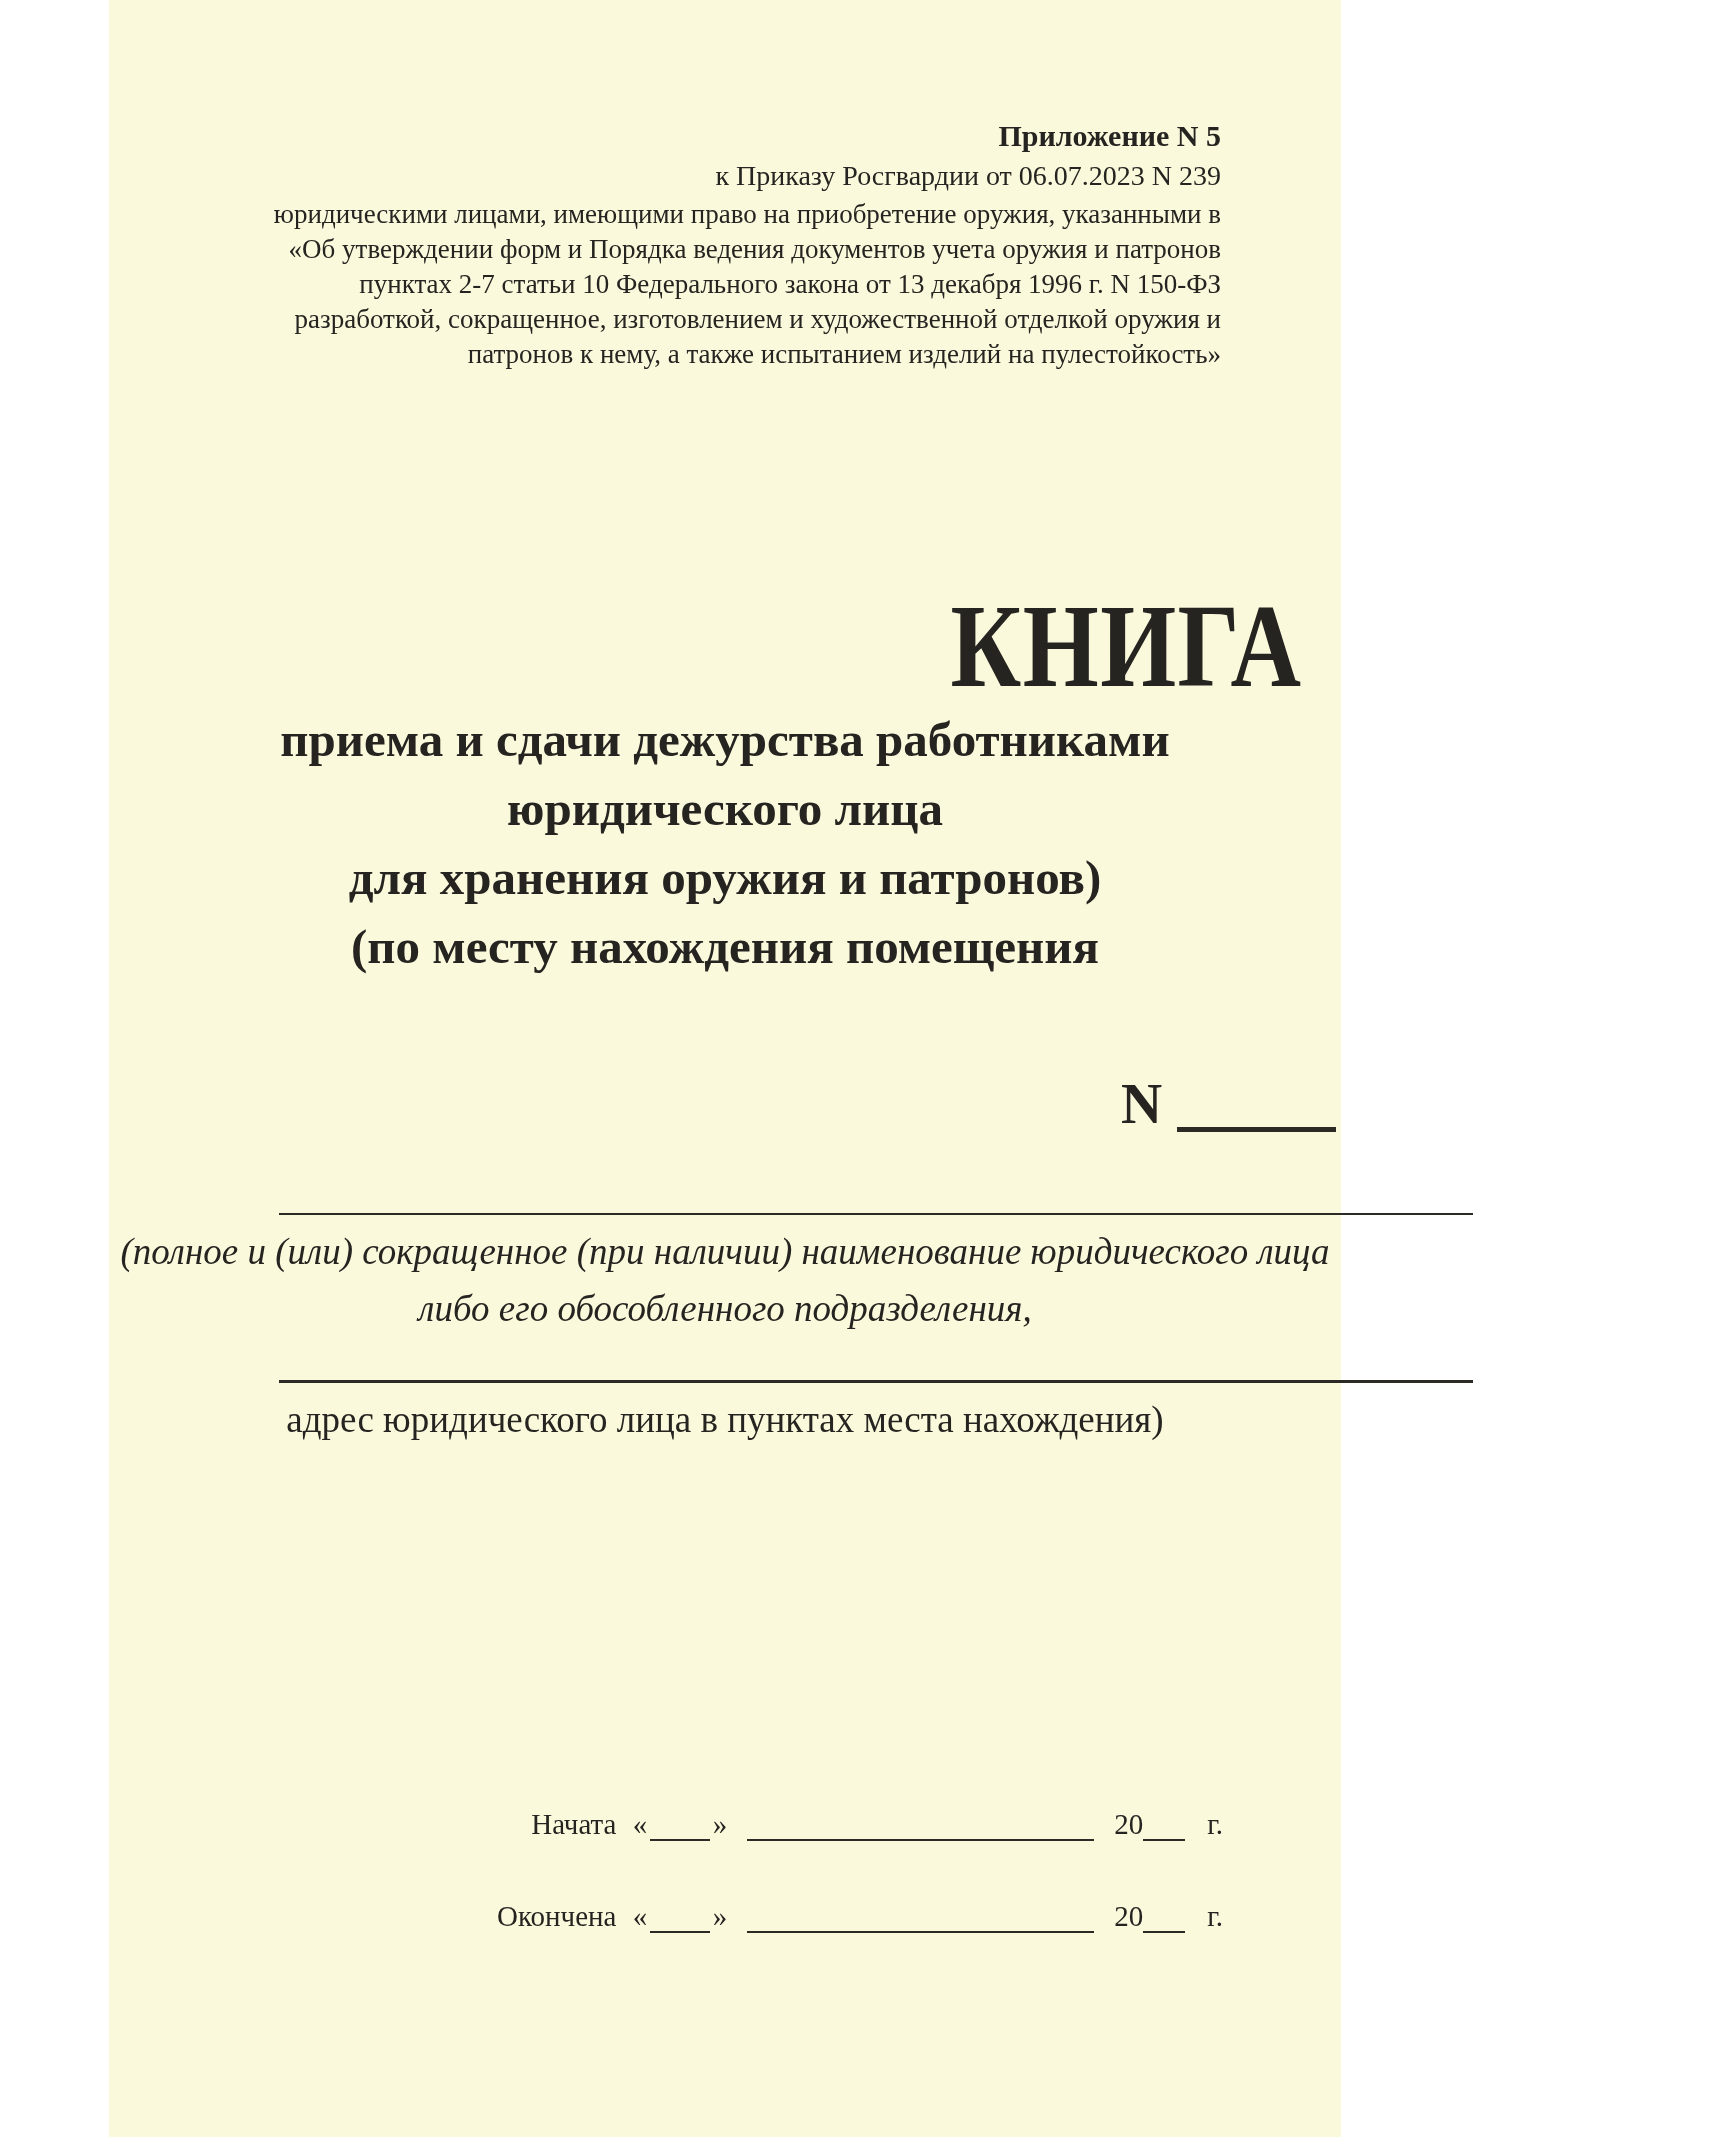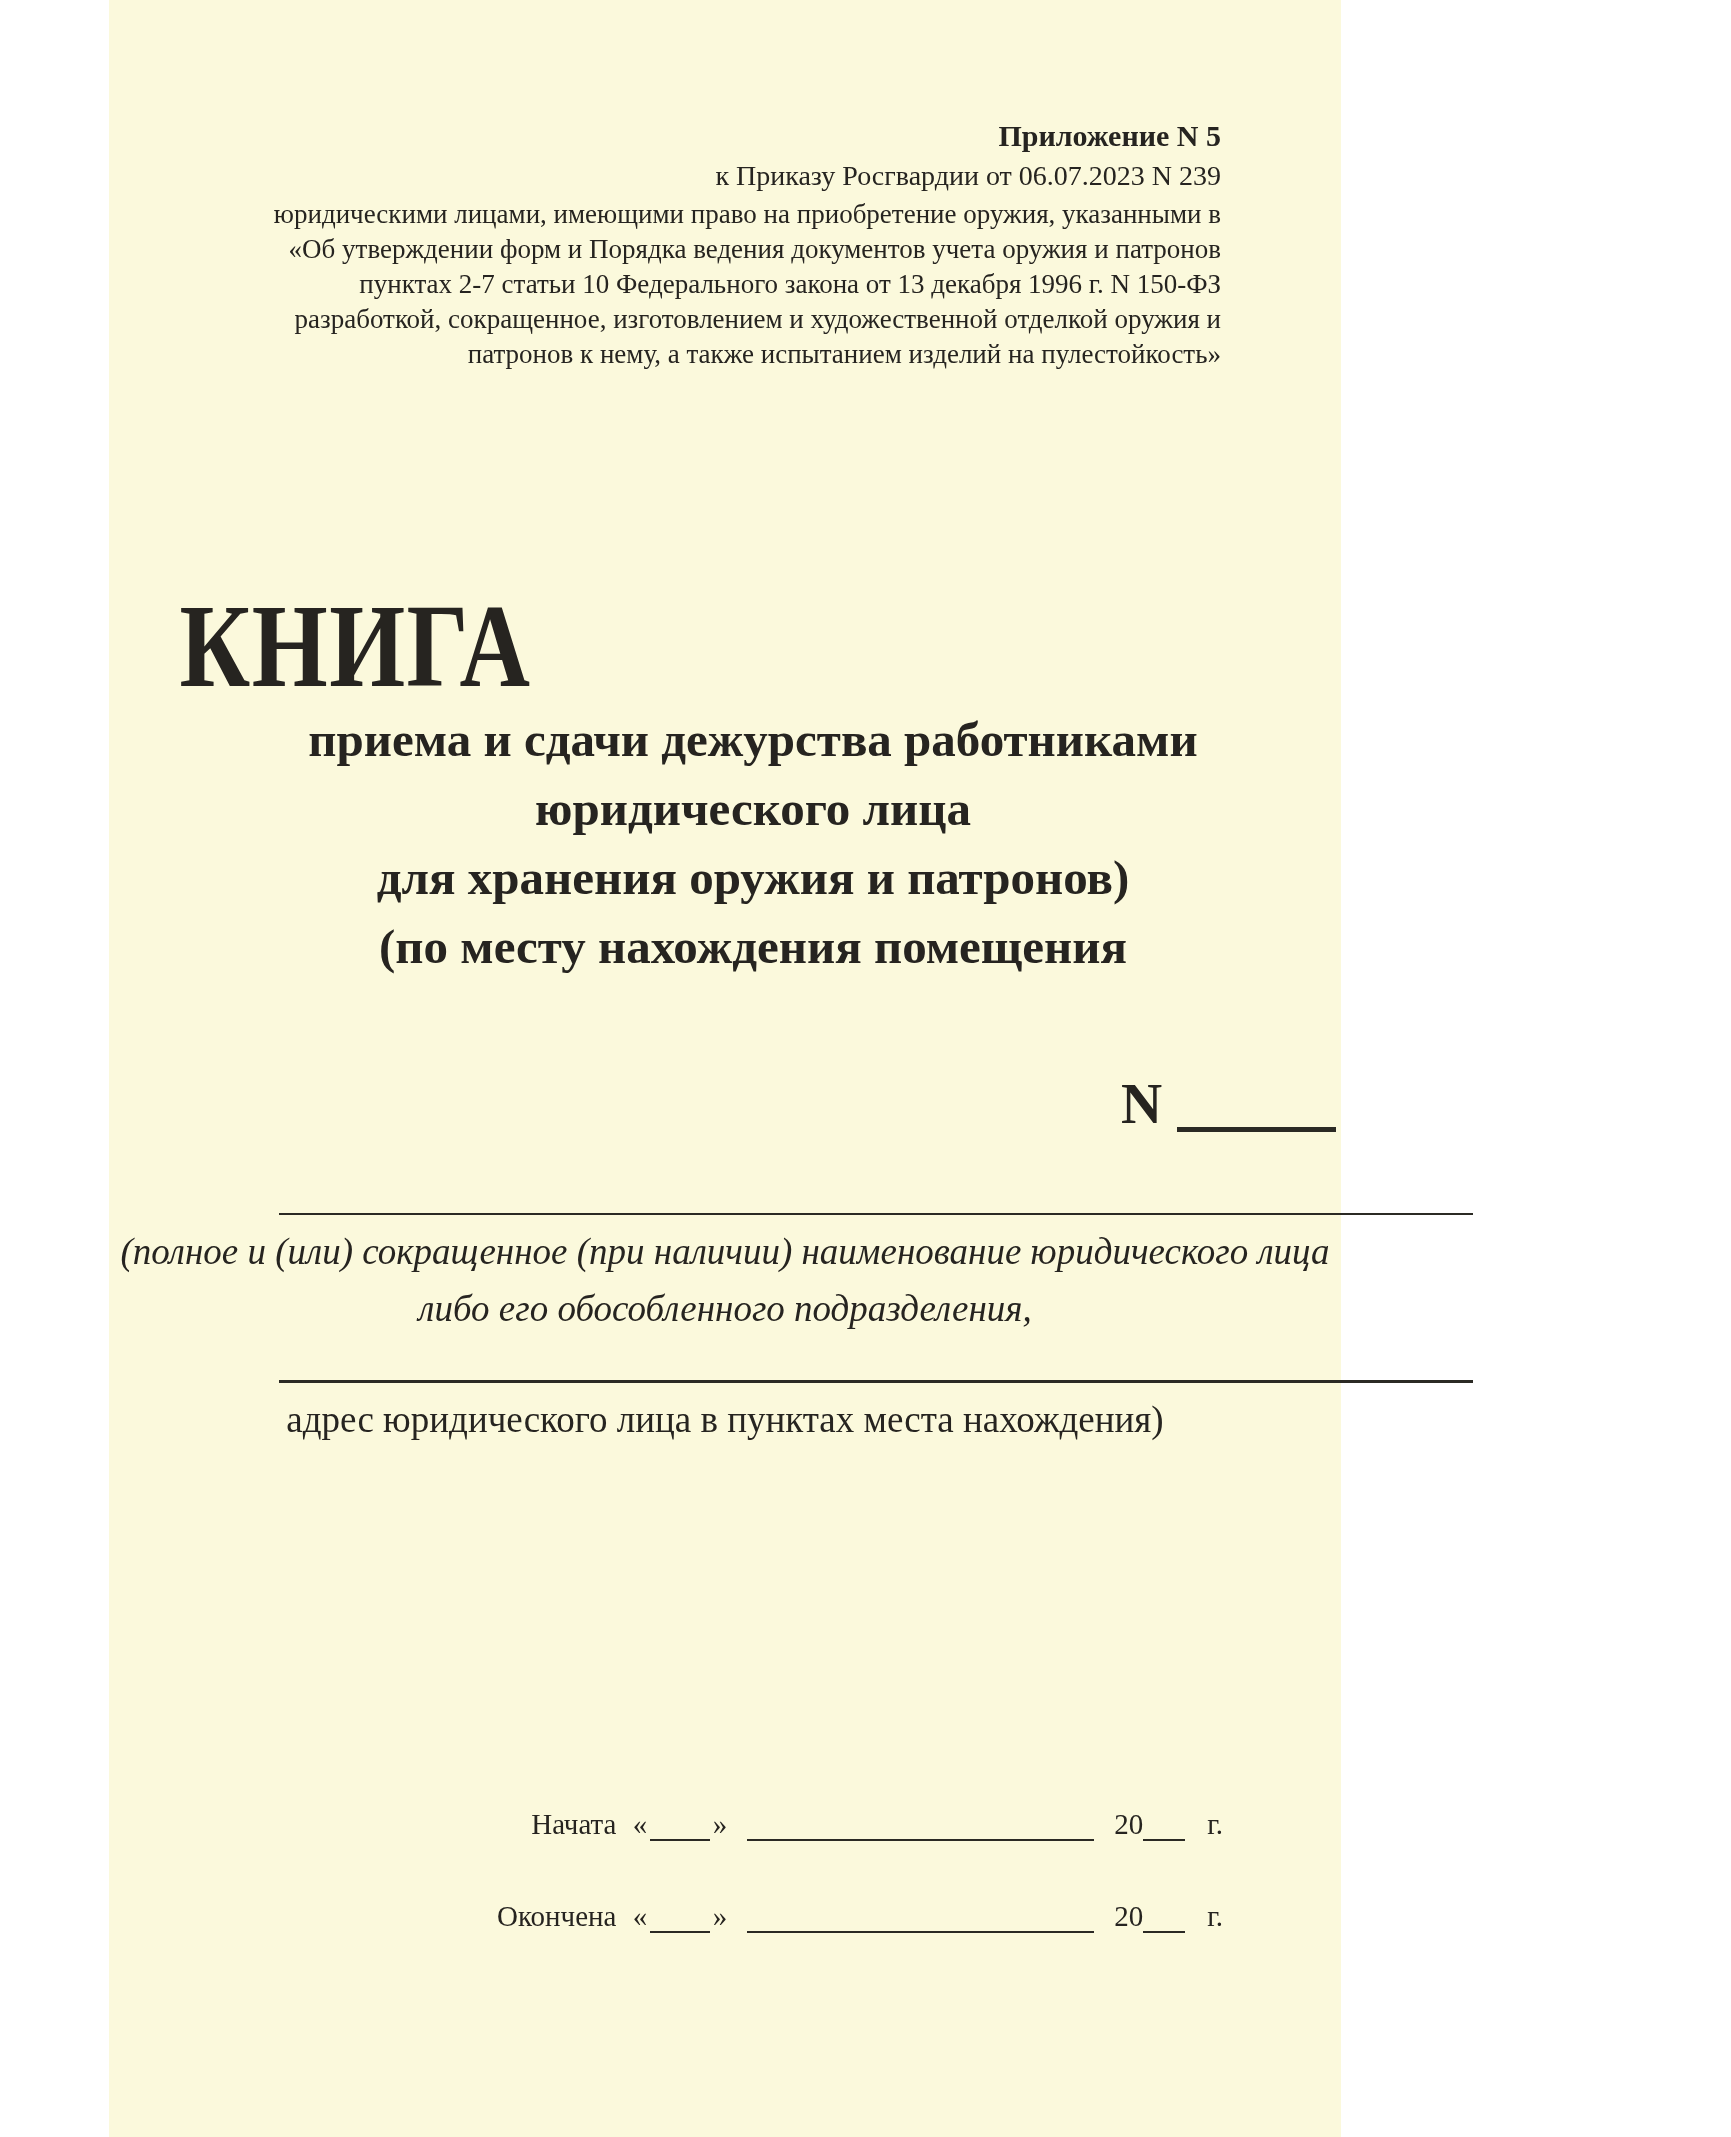--- a/index.html
+++ b/index.html
@@ -21,34 +21,33 @@
     position:absolute;top:117px;right:120px;
     text-align:right;
     width:1060px;
   }
   .appendix{font-size:30px;font-weight:bold;line-height:38px;}
   .order{font-size:28px;line-height:42px;}
   .desc{font-size:27px;line-height:35px;}
   
   .title-wrap{
     position:absolute;top:592px;left:0;width:100%;
-    text-align:left;
-    padding-left:32px;
+    text-align:right;
   }
   .title-main{
     display:inline-block;
     font-size:119px;font-weight:bold;line-height:108px;
     transform:scaleX(0.82);
     transform-origin:center;
     letter-spacing:1.8px;
   }
   .subtitle{
     position:absolute;top:705px;left:0;width:100%;
     text-align:center;
-    font-size:49px;font-weight:bold;line-height:69px;padding-left:28px;
+    font-size:49px;font-weight:bold;line-height:69px;
   }
   
   .number-row{
     position:absolute;top:1071px;left:1012px;
     font-size:57px;font-weight:bold;line-height:66px;
     white-space:nowrap;
   }
   .number-blank{
     display:inline-block;width:159px;
     border-bottom:5.5px solid #2b2a24;

